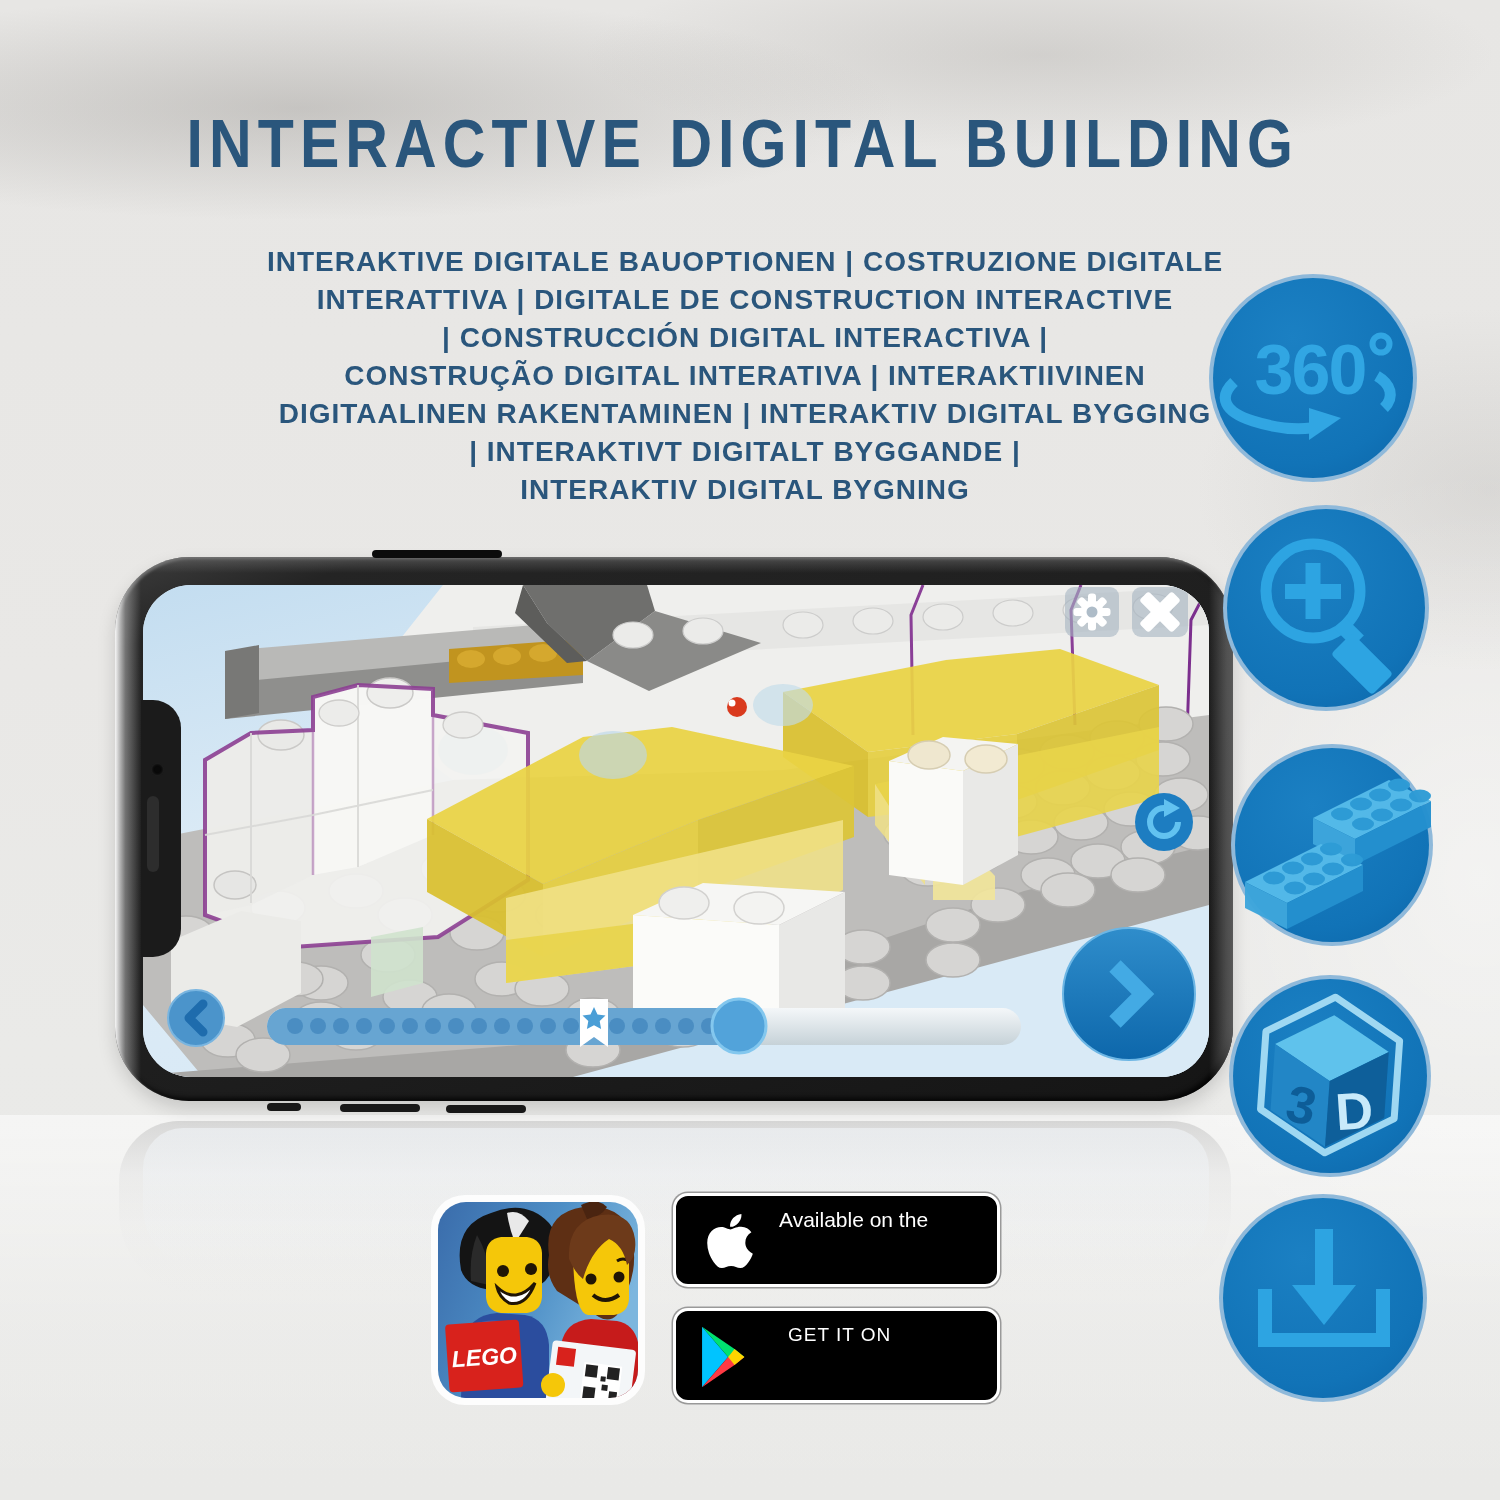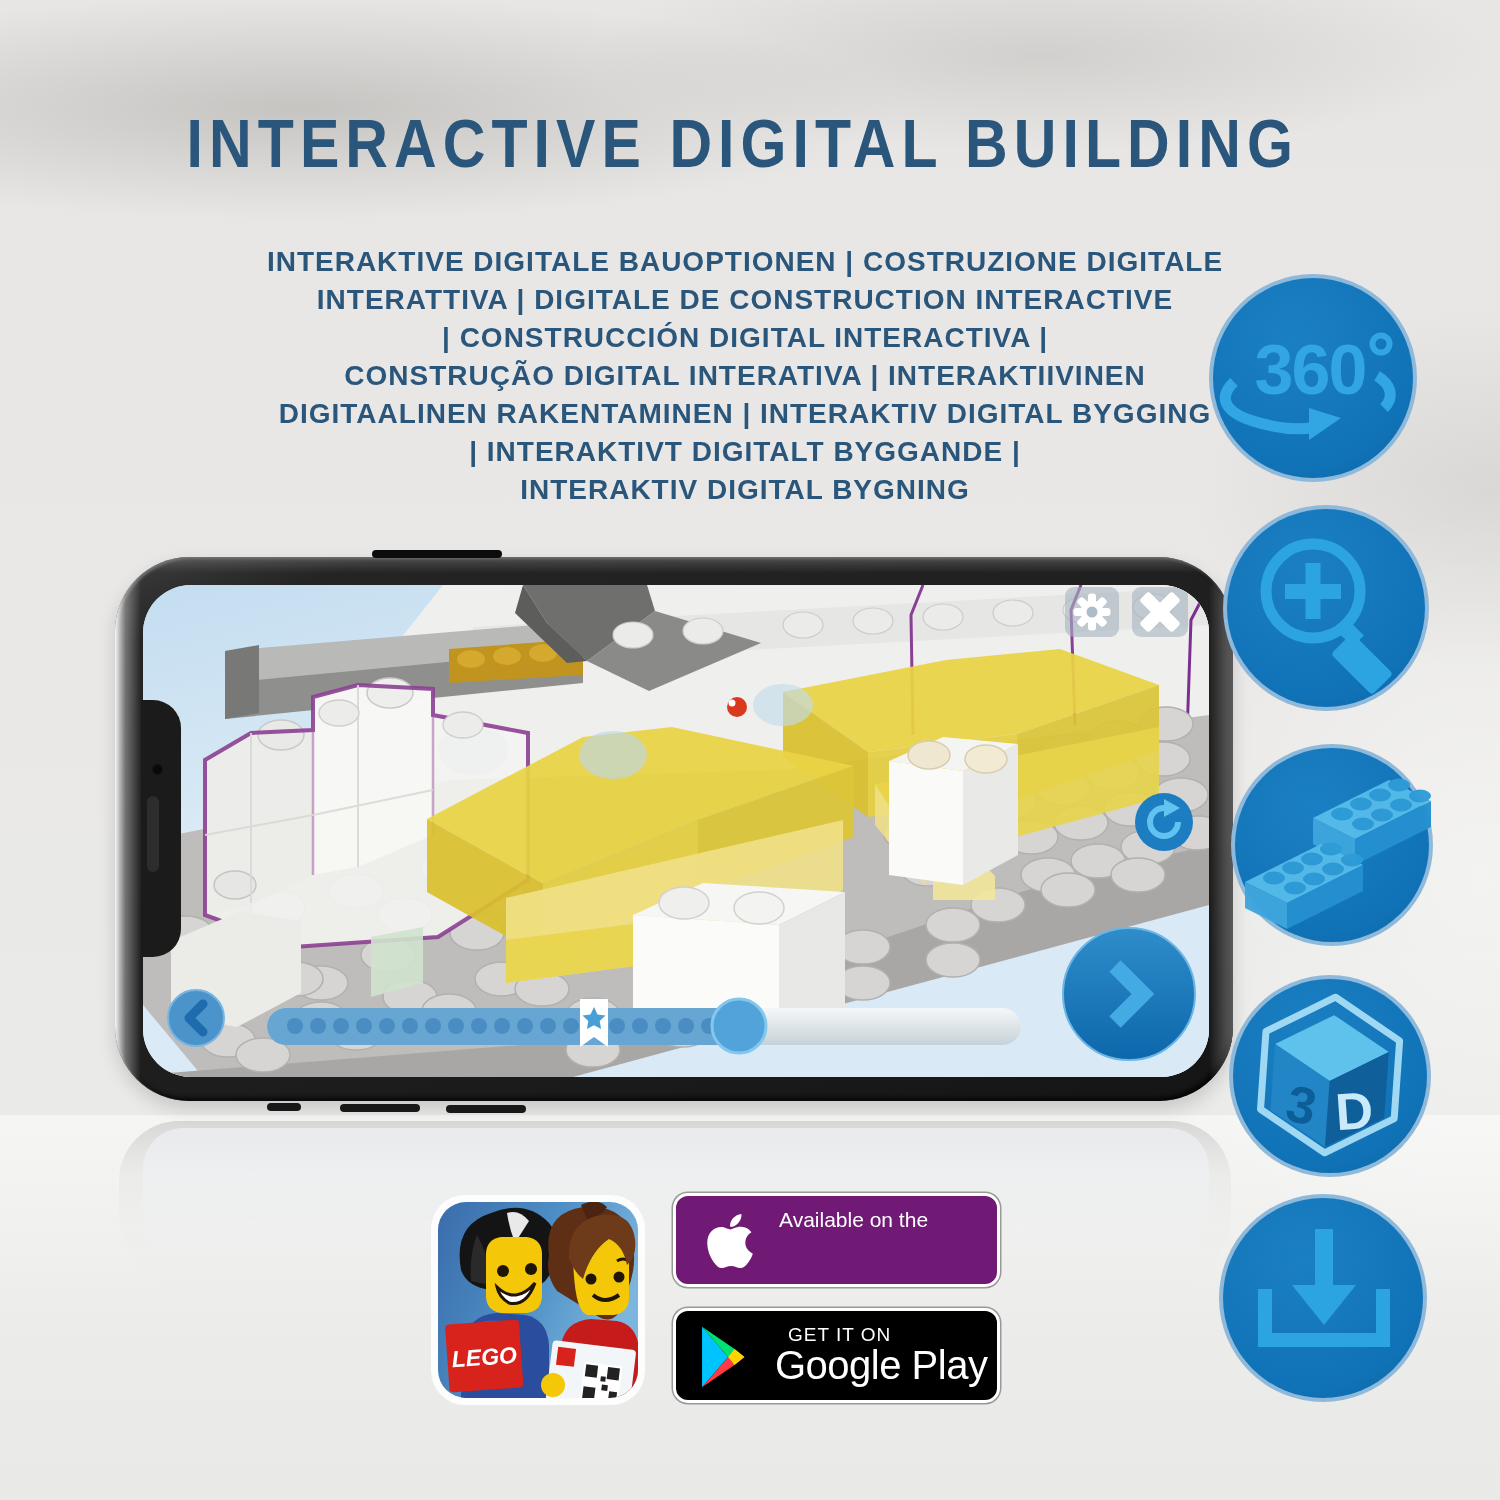--- a/index.html
+++ b/index.html
@@ -460,32 +460,31 @@
     <circle cx="122" cy="190" r="12" fill="#f5c709"></circle>
 
     <g transform="rotate(-4,53,158)">
       <rect x="16" y="127" width="74" height="68" rx="4" fill="#d8221c"></rect>
       <text x="53" y="170" font-family="Liberation Sans,sans-serif" font-size="23" font-weight="700" font-style="italic" fill="#fff" text-anchor="middle">LEGO</text>
     </g>
   </g>
 </svg>
 
 <div class="abs" style="left:673px;top:1193px;width:327px;height:94px;border-radius:15px;
-  background:#701a75;border:3px solid #fff;box-shadow:0 0 0 1.5px #999;box-sizing:border-box;overflow:hidden;">
+  background:#000000;border:3px solid #fff;box-shadow:0 0 0 1.5px #999;box-sizing:border-box;overflow:hidden;">
 
   <svg class="abs" style="left:28px;top:14px;" width="52" height="62" viewBox="0 0 384 512">
     <path fill="#fff" d="M318.7 268.7c-.2-36.7 16.4-64.4 50-84.8-18.8-26.9-47.2-41.7-84.7-44.6-35.5-2.7-74.3 20.7-88.5 20.7-15 0-49.4-19.7-76.4-19.7C63.3 141.2 4 184.8 4 273.5q0 39.3 14.4 81.2c12.8 36.7 59 126.7 107.2 125.2 25.2-.6 43-17.9 75.8-17.9 31.8 0 48.3 17.9 76.4 17.9 48.6-.7 90.4-82.5 102.6-119.3-65.2-30.7-61.7-90-61.7-91.9zm-56.6-164.2c27.3-32.4 24.8-61.9 24-72.5-24.1 1.4-52 16.4-67.9 34.9-17.5 19.8-27.8 44.3-25.6 71.9 26.1 2 49.9-11.4 69.5-34.3z"></path>
   </svg>
   <div class="abs" style="left:103px;top:12px;color:#fff;font-size:21px;">Available on the</div>
 </div>
 
 <div class="abs" style="left:673px;top:1308px;width:327px;height:95px;border-radius:15px;
   background:#000;border:3px solid #fff;box-shadow:0 0 0 1.5px #999;box-sizing:border-box;overflow:hidden;">
 
   <svg class="abs" style="left:22px;top:14px;" width="58" height="64" viewBox="0 0 100 110">
     <polygon points="7,3 52,55 7,107" fill="#00c4ff"></polygon>
     <polygon points="7,3 52,55 80,55 63,41" fill="#00e270"></polygon>
     <polygon points="7,107 52,55 80,55 63,69" fill="#ff3a44"></polygon>
     <polygon points="63,41 80,55 63,69 52,55" fill="#ffd400"></polygon>
   </svg>
   <div class="abs" style="left:112px;top:13px;color:#fff;font-size:19px;letter-spacing:1px;">GET IT ON</div>
-  <div class="abs" style="left:99px;top:32px;color:#fff;font-size:40px;letter-spacing:-0.5px;white-space:nowrap;">Google Play</div>
 </div>
 
 </body></html>

